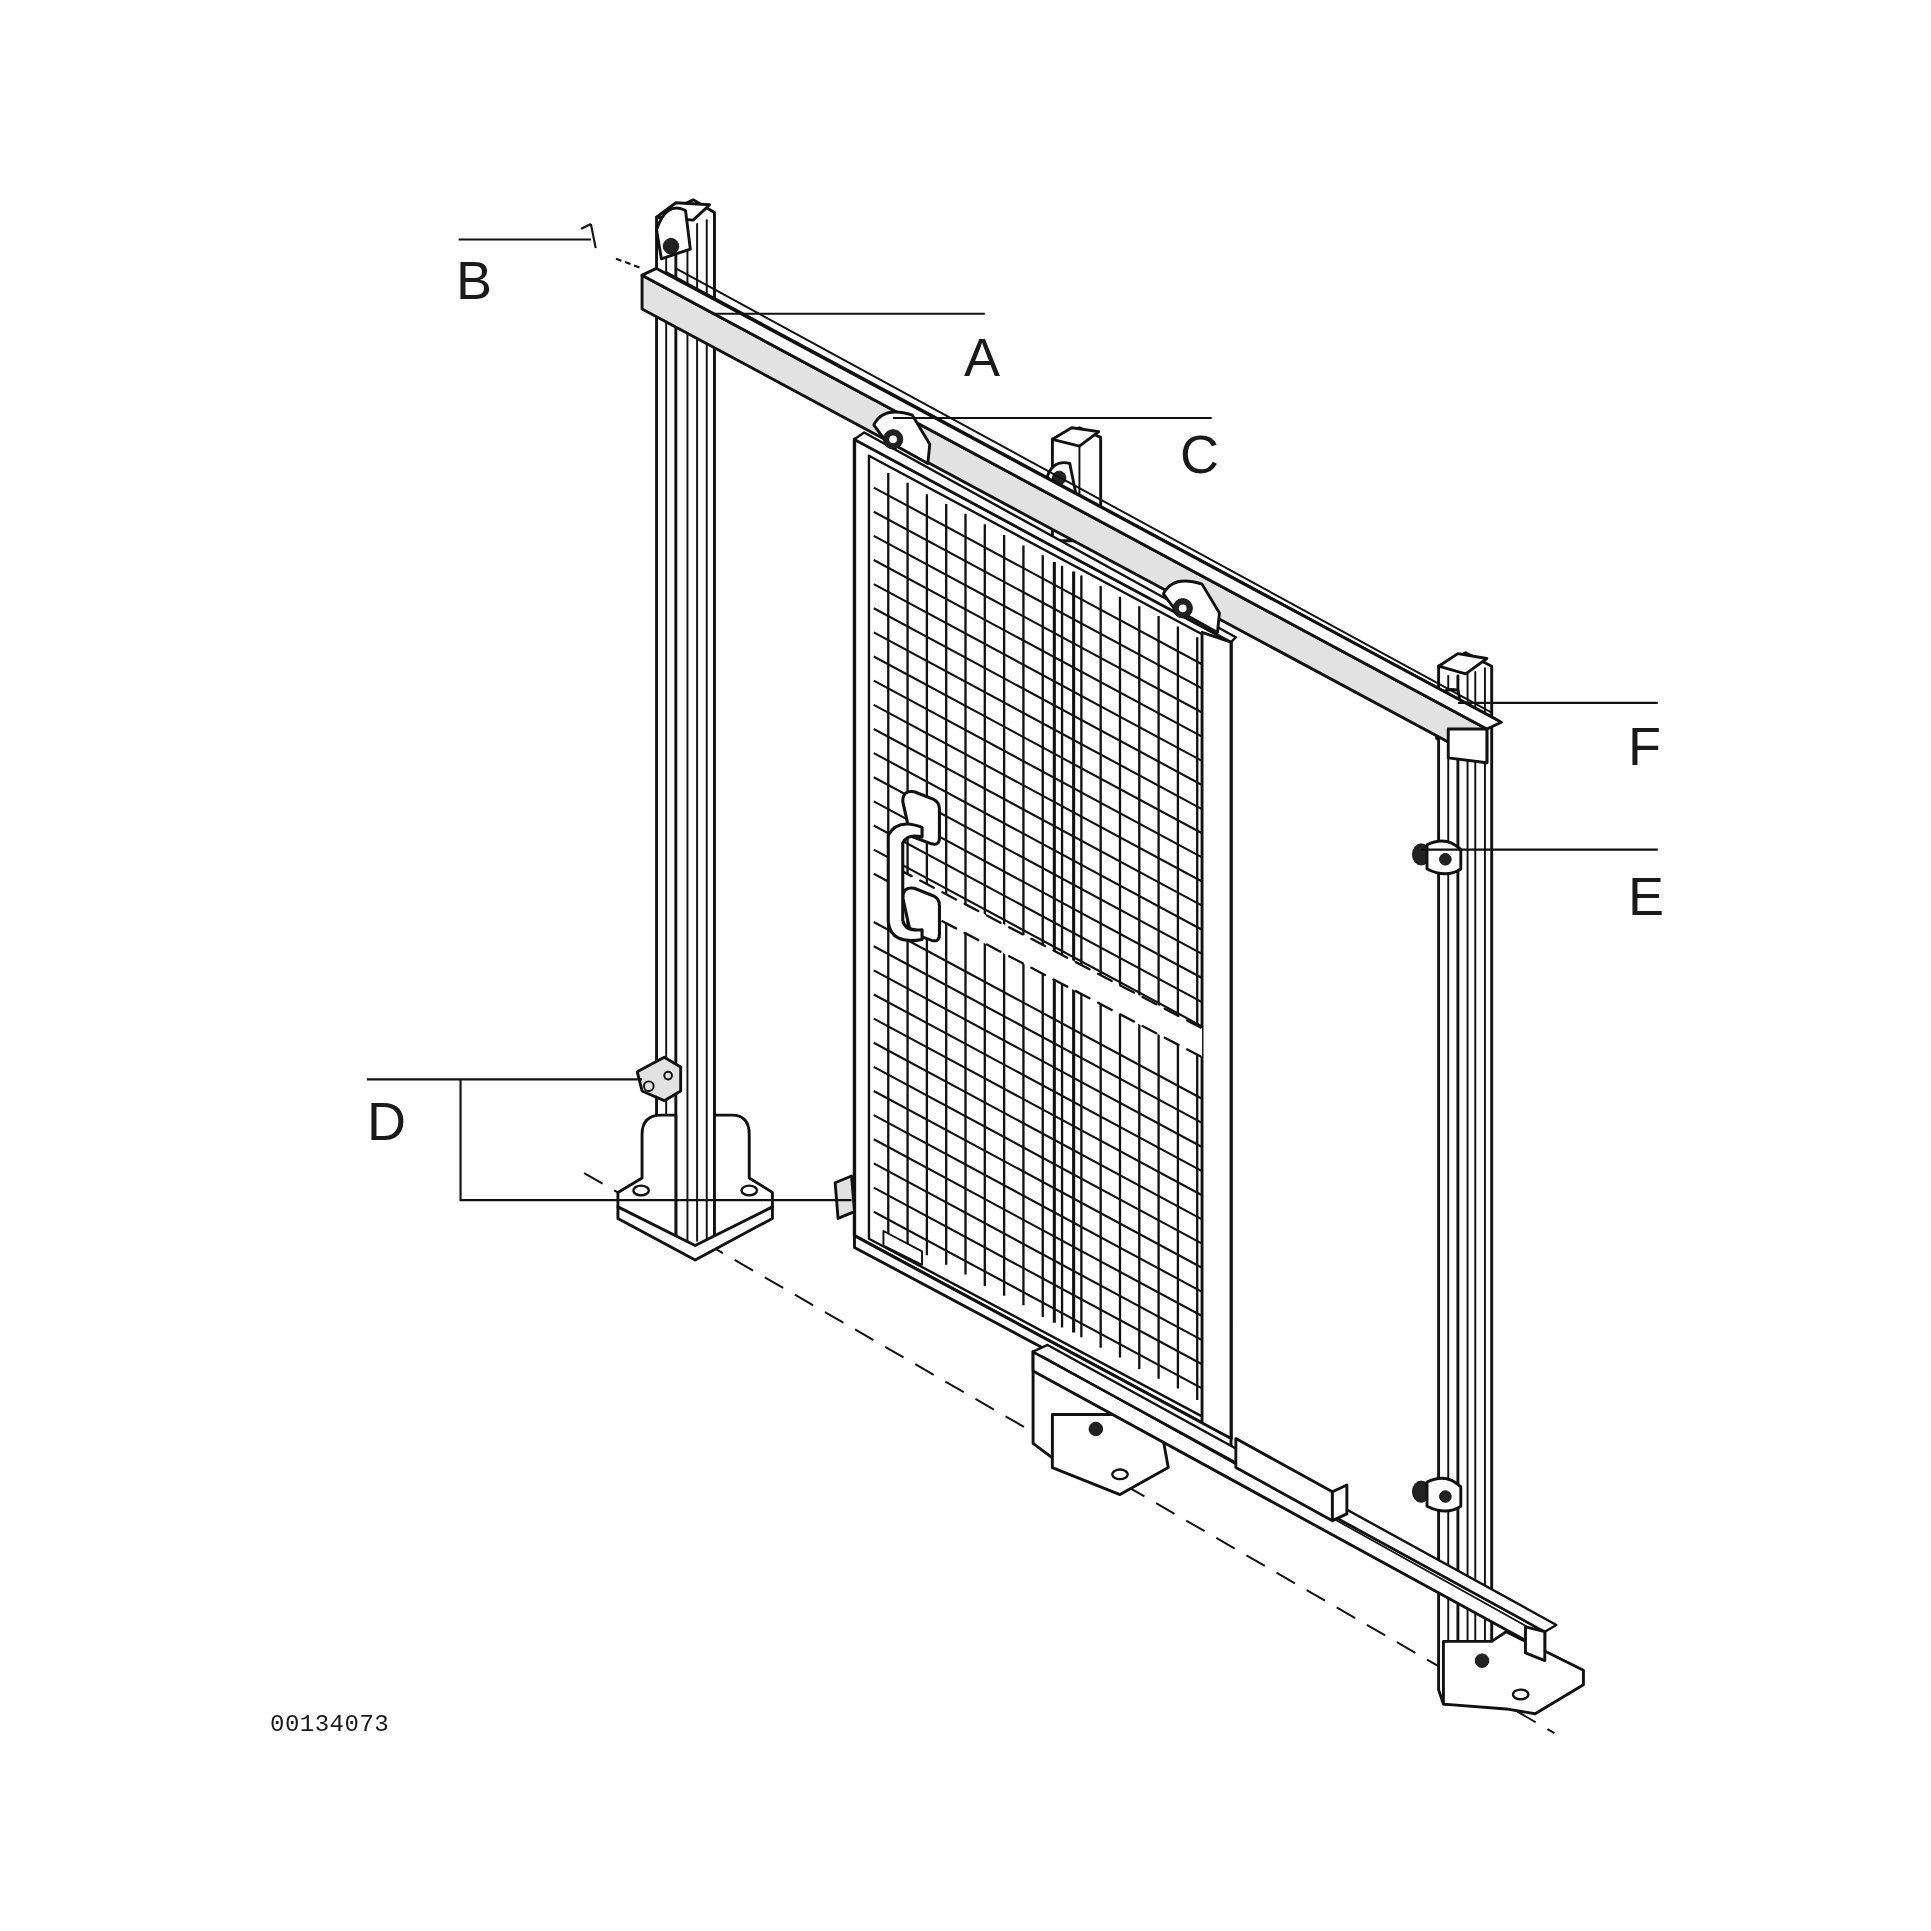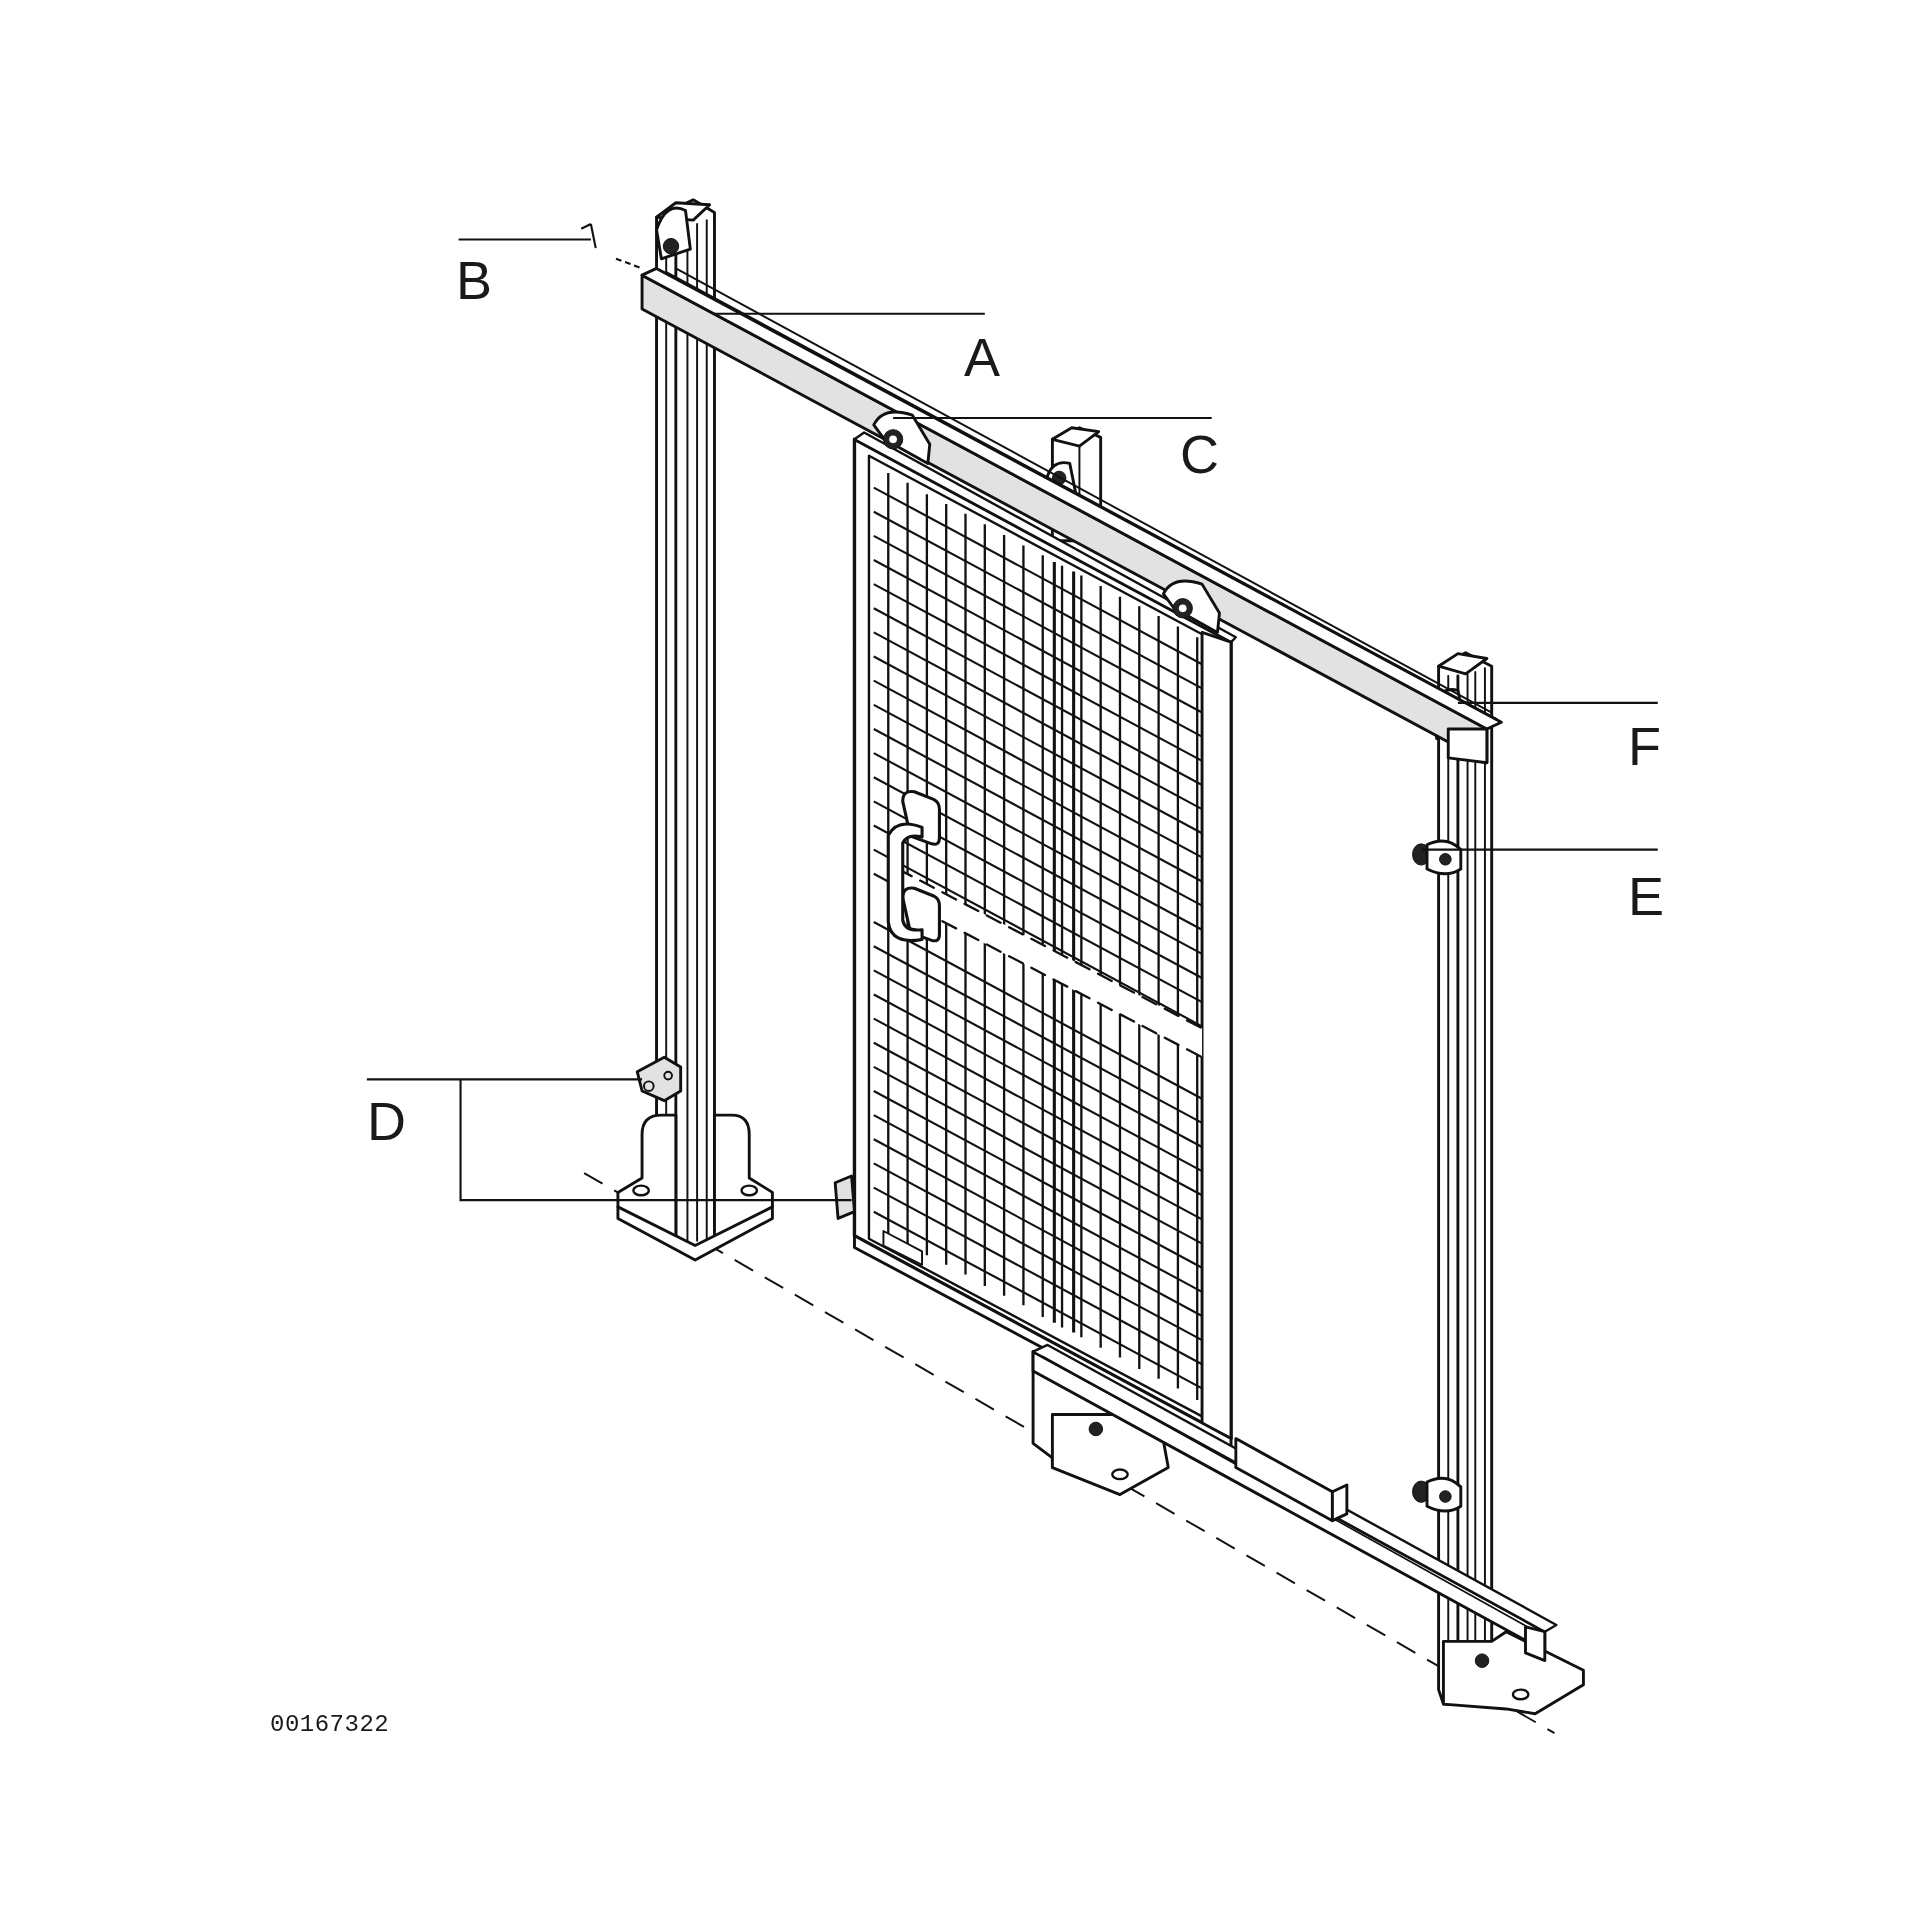--- a/index.html
+++ b/index.html
@@ -222,14 +222,14 @@
   </g>
 </svg>
 
 <div class="callout-label" style="left:456px; top:253px;">B</div>
 <div class="callout-label" style="left:964px; top:330px;">A</div>
 <div class="callout-label" style="left:1180px; top:427px;">C</div>
 <div class="callout-label" style="left:1628px; top:719px;">F</div>
 <div class="callout-label" style="left:1628px; top:869px;">E</div>
 <div class="callout-label" style="left:367px; top:1094px;">D</div>
 
-<div class="doc-number" style="left:270px; top:1711px;">00167322</div>
+<div class="doc-number" style="left:270px; top:1711px;">00134073</div>
 
 
 </body></html>

